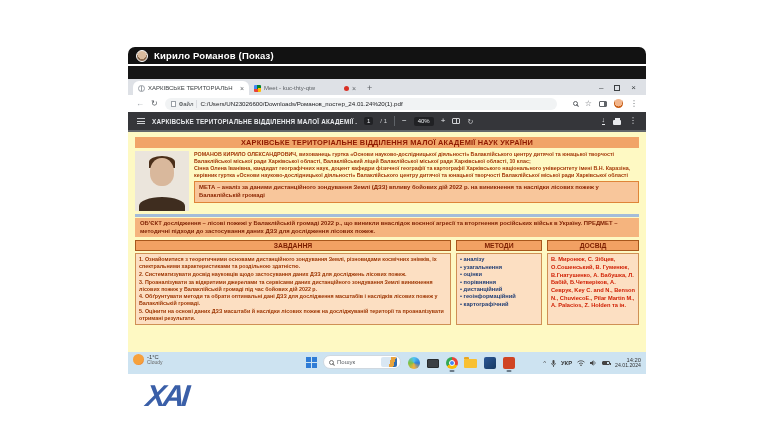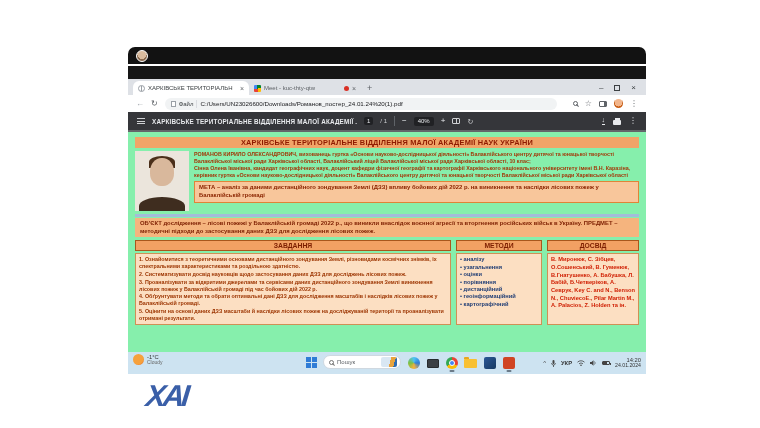--- a/index.html
+++ b/index.html
@@ -60,21 +60,21 @@
   .fit-ic { width:8px; height:6px; border:1px solid #cfd1d4; border-radius:1px; position:relative; }
   .fit-ic::after { content:""; position:absolute; left:3px; top:-1px; width:1px; height:6px; background:#cfd1d4; }
   .rot-ic { font-size:7px; color:#cfd1d4; line-height:1; }
   .pdf-right { margin-left:auto; display:flex; align-items:center; gap:8px; }
   .dl-ic { font-size:7px; color:#e8eaed; line-height:6px; border-bottom:1px solid #e8eaed; padding-bottom:1px; }
   .print-ic { width:8px; height:5px; background:#e8eaed; border-radius:1px; position:relative; margin-top:2px; }
   .print-ic::before { content:""; position:absolute; top:-2px; left:1.5px; width:5px; height:2px; background:#e8eaed; }
   .kebab-light { font-size:8px; color:#e8eaed; line-height:1; }
 
   
-  .poster { position:absolute; left:128px; top:130px; width:518px; height:222px; background:#86efac; border-top:2px solid #63666a; overflow:hidden; padding:5px 7px 0 7px; }
+  .poster { position:absolute; left:128px; top:130px; width:518px; height:222px; background:#fef9c3; border-top:2px solid #63666a; overflow:hidden; padding:5px 7px 0 7px; }
   .org-band { height:11px; background:#f1a468; display:flex; align-items:center; justify-content:center; }
   .org-band span { font-size:7.4px; font-weight:bold; color:#8f1a00; letter-spacing:.2px; white-space:nowrap; }
   .poster-title { margin-top:2px; text-align:center; font-size:12px; font-weight:bold; color:#d81400; line-height:1.12; letter-spacing:.1px; }
   .author-row { display:flex; gap:5px; margin-top:3px; }
   .photo { width:54px; height:60px; background:#ebe5dc; position:relative; flex:0 0 auto; overflow:hidden; }
   .photo .head { position:absolute; top:7px; left:50%; transform:translateX(-50%); width:24px; height:28px; border-radius:48% 48% 45% 45%; background:#d9b89c; }
   .photo .hair { position:absolute; top:5px; left:50%; transform:translateX(-50%); width:26px; height:12px; border-radius:50% 50% 0 0; background:#4c3categories018; background:#4b2f1a; }
   .photo .body { position:absolute; bottom:-4px; left:50%; transform:translateX(-50%); width:46px; height:18px; border-radius:50% 50% 0 0; background:#3f2d1f; }
   .author-texts { flex:1; }
   .author-p { font-size:5.35px; line-height:1.32; color:#a33708; font-weight:bold; }
@@ -131,20 +131,21 @@
   
   .xai-logo { position:absolute; left:146px; top:381px; font-size:30px; font-weight:bold; font-style:italic; color:#3a5fa8; letter-spacing:-3px; transform:skewX(-6deg); line-height:1; }
 </style>
 </head>
 <body>
 
 <div class="canvas">
 
   <div class="meet-bar">
     <span class="meet-avatar"></span>
+    <span class="meet-name">Кирило Романов (Показ)</span>
   </div>
   <div class="screen-strip"></div>
 
   <div class="tabbar">
     <div class="tab active">
       <span class="globe-ic"></span>
       <span class="tab-title">ХАРКІВСЬКЕ ТЕРИТОРІАЛЬН</span>
       <span class="tab-close">×</span>
     </div>
     <div class="tab inactive">

